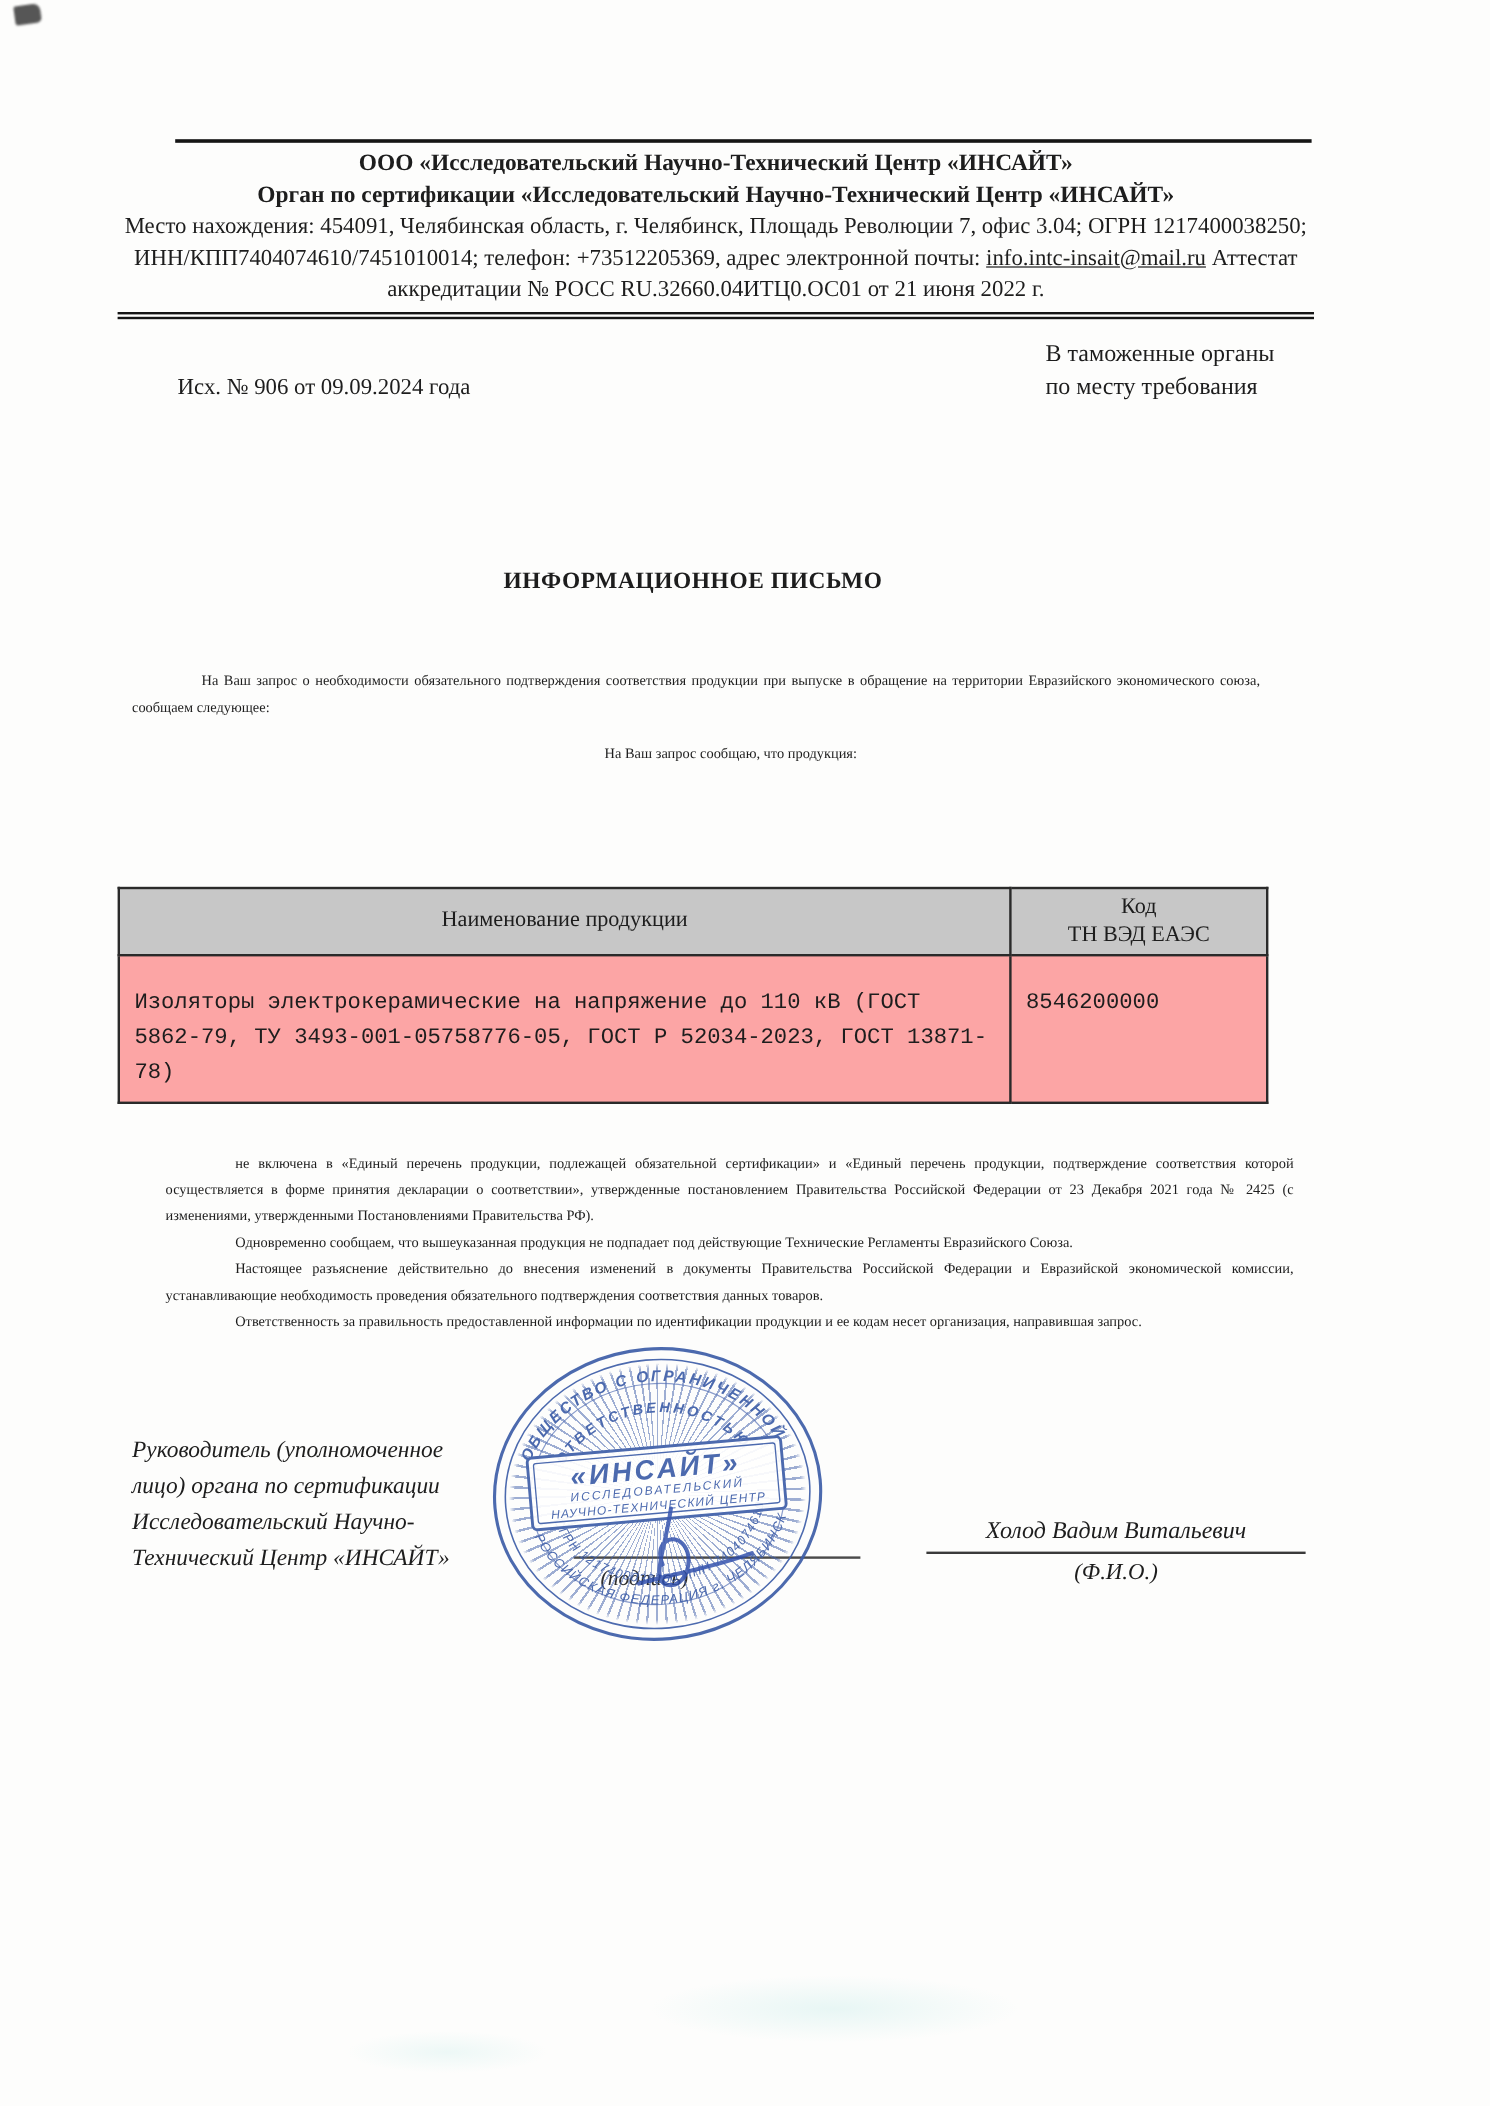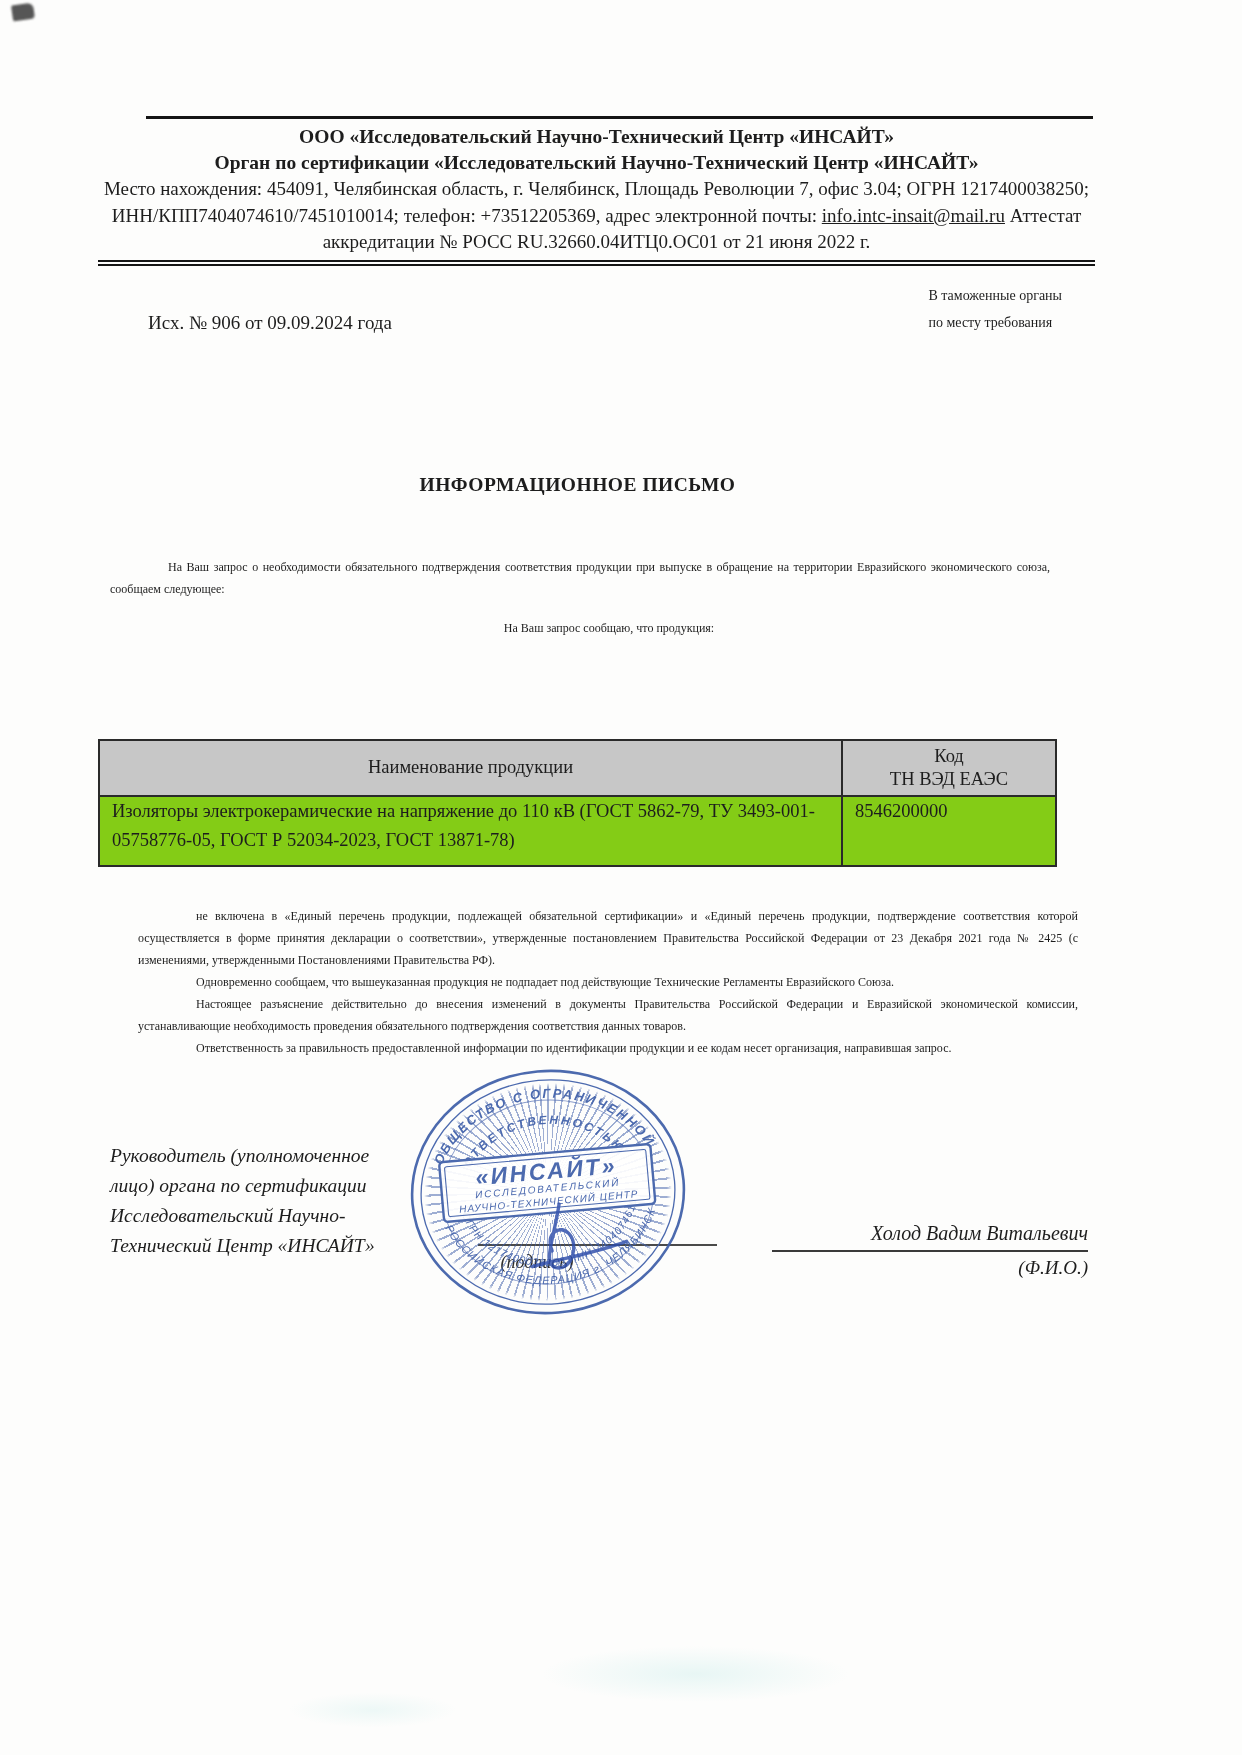--- a/index.html
+++ b/index.html
@@ -17,41 +17,41 @@
   }
   
   .letterhead{ margin:116px 0 0 98px; width:997px; border-bottom:6px double #151515; padding-bottom:4px; }
   .letterhead .topline{ height:0; border-top:3px solid #151515; margin:0 2px 5px 48px; }
   .org-line{ text-align:center; font-weight:bold; font-size:19.5px; line-height:26px; }
   .address{ text-align:center; font-size:19px; line-height:26.5px; }
   .email{ text-decoration:underline; color:#1d1d1d;font-family:Liberation Serif, serif; }
   
   .meta-row{ margin:16px 180px 0 148px; display:flex; justify-content:space-between; align-items:flex-end; }
   .outgoing{ font-size:19px; line-height:27px; }
-  .addressee{ font-size:14px; line-height:27px; text-align:left; }
+  .addressee{ font-size:20px; line-height:27px; text-align:left; }
   
   .title{ margin:138px 0 0 98px; width:959px; text-align:center; font-size:19.5px; font-weight:bold; letter-spacing:.5px; }
   
   .para{ margin-left:110px; width:940px; font-size:12px; line-height:22px; text-align:justify; text-indent:58px; }
   .intro-1{ margin-top:60px; }
   .intro-2{ margin-top:17px; text-align:center; }
   
   table.product{ margin:100px 0 0 98px; width:959px; border-collapse:collapse; font-size:18.5px; }
   table.product th, table.product td{ border:2px solid #2a2a2a; vertical-align:middle; }
   table.product th{ background:#c7c7c7; font-weight:normal; text-align:center; padding:4px 6px; line-height:23px; }
   table.product .col-name{ width:743px; }
-  table.product td{ padding:0 12px 10px 12px; line-height:29px; vertical-align:top; background:#84cc16; }
+  table.product td{ padding:24px 12px 10px 12px; line-height:29px; vertical-align:top; background:#fca5a5;font-family:Liberation Mono, monospace; }
   
   .bodytext{ margin-top:38px;padding-left:28px; }
   
   .sig-area{ position:relative; margin:8px 0 0 98px; width:1040px; height:310px; font-size:19.5px;font-style:italic; }
   .sig-left{ position:absolute; left:12px; top:74px; width:302px; line-height:30px; }
   .sig-line-a{ position:absolute; left:380px; top:177px; width:239px; border-top:2px solid #4a4a4a; }
   .sig-caption{ position:absolute; left:389px; top:185px; width:100px; text-align:center; font-size:18px; color:#2e2e2e; }
-  .name-block{ position:absolute; left:674px; top:152px; width:316px; text-align:right; }
+  .name-block{ position:absolute; left:674px; top:142px; width:316px; text-align:center; }
   .name{ font-size:20px; line-height:29px; border-bottom:2px solid #3a3a3a; padding-bottom:2px; }
   .fio{ font-size:19px; line-height:27px; margin-top:2px; }
   
   .stamp{ position:absolute; left:310px; top:0px; width:280px; height:250px; transform:rotate(-5deg); opacity:.93; }
   .stamp-rays{
     position:absolute; inset:16px; border-radius:50%;
     background:repeating-conic-gradient(rgba(66,97,170,.55) 0deg 1deg, rgba(255,255,255,0) 1deg 4.4deg);
     -webkit-mask-image:radial-gradient(closest-side, rgba(0,0,0,0) 0 16%, #000 20% 96%, rgba(0,0,0,0) 100%);
     mask-image:radial-gradient(closest-side, rgba(0,0,0,0) 0 16%, #000 20% 96%, rgba(0,0,0,0) 100%);
   }

